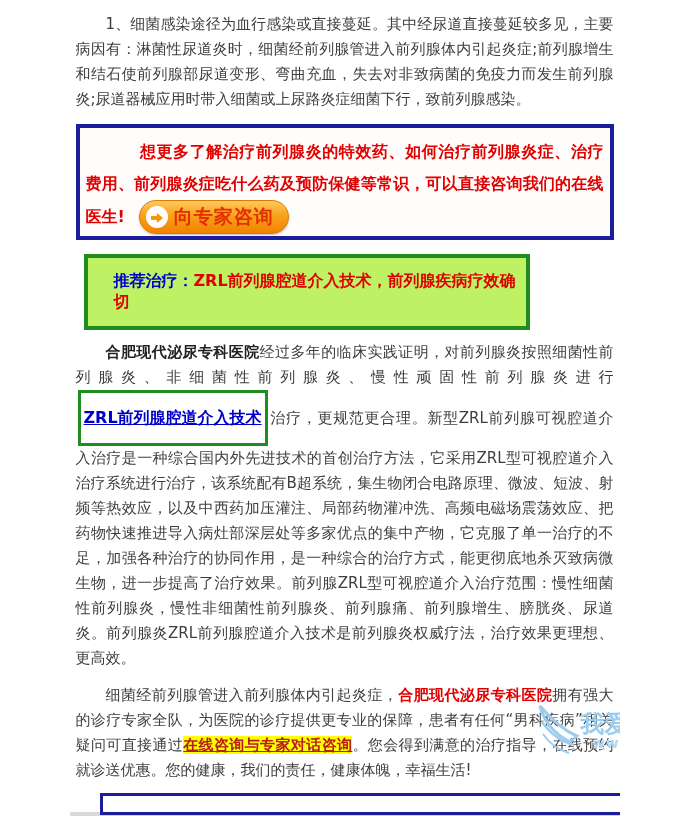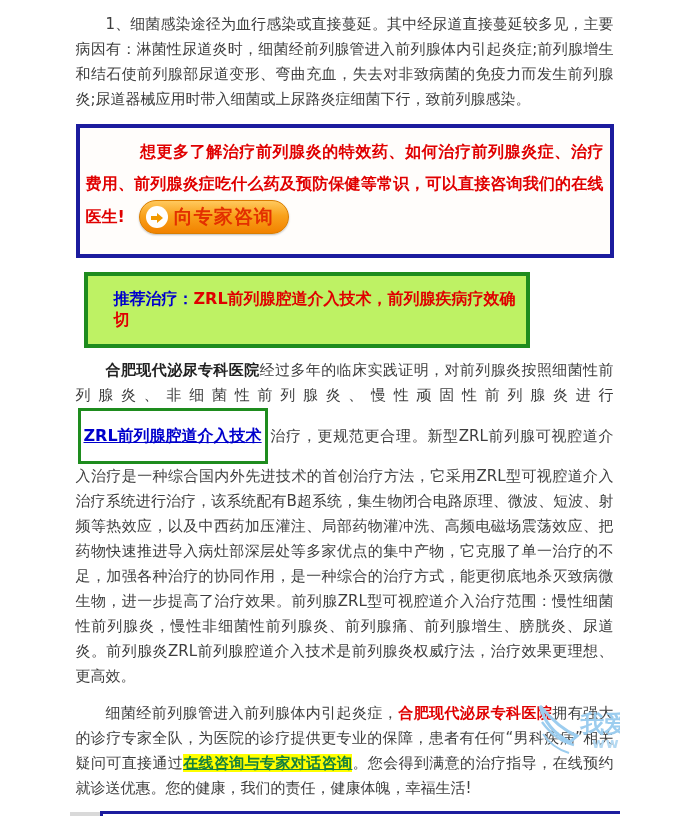--- a/index.html
+++ b/index.html
@@ -10,21 +10,21 @@
   
   .body-text{
     font-size:15px;line-height:25px;color:#3e3e3e;
     text-align:justify;text-indent:2em;margin:0 0 12px 0;
   }
   .first-para{margin-top:10px;}
 
   
   .consult-box{
     border:4px solid #1c1c9e;background:#fffdfb;
-    margin:2px 0 14px 0;padding:8px 6px 20px 6px;
+    margin:2px 0 14px 0;padding:8px 6px 2px 6px;
   }
   .consult-text{
     font-size:16px;font-weight:bold;color:#e00000;line-height:32px;
   }
   .consult-flow{text-indent:3.4em;text-align:justify;margin:0;}
   .consult-btn{
     display:inline-block;vertical-align:middle;margin-left:14px;cursor:pointer;
     background:linear-gradient(#ffc95e,#f9a21b 45%,#f28200);
     border:1px solid #d97d00;border-radius:17px;
     padding:3px 14px 3px 6px;box-shadow:0 1px 2px rgba(0,0,0,0.25);
@@ -51,21 +51,21 @@
   .bold-dark{font-weight:bold;color:#222222;}
   .red-bold{font-weight:bold;color:#e00000;}
 
   
   .zrl-link{
     display:inline-block;border:3px solid #1e8c1e;padding:15px 3px;margin:0 2px;
     font-size:16px;font-weight:bold;color:#0000cc;text-decoration:underline;
     text-indent:0;line-height:20px;cursor:pointer;
   }
   .hl-link{
-    background:#ffff00;font-weight:bold;color:#15803d;
+    background:#ffff00;font-weight:bold;color:#b91c1c;
     text-decoration:underline;cursor:pointer;
   }
 
   
   .contact-box{
     border:3px solid #1c1c9e;width:548px;margin-left:24px;
     padding:8px 14px 8px 14px;background:#ffffff;position:relative;z-index:1;
   }
 
   

